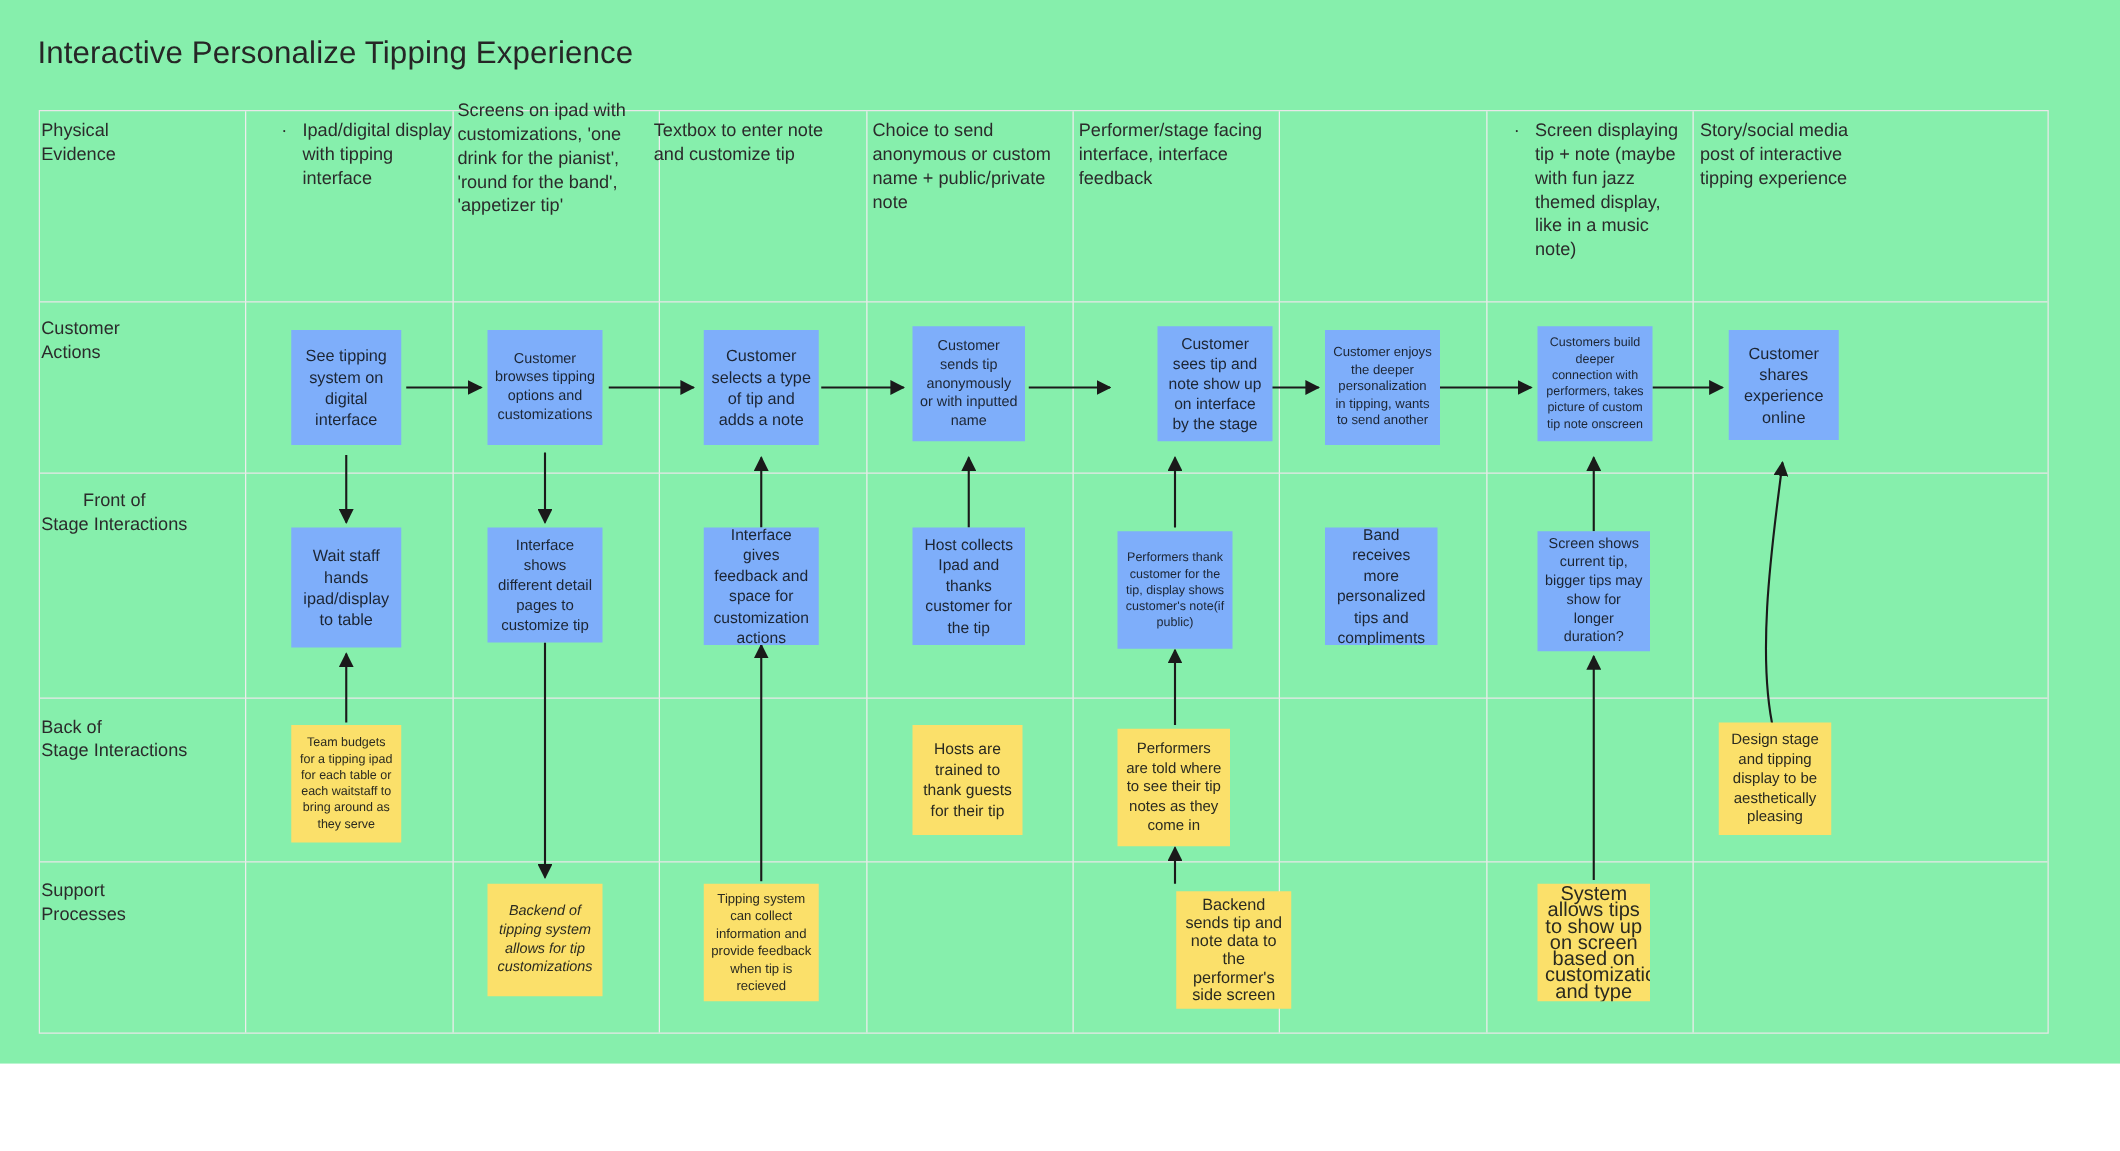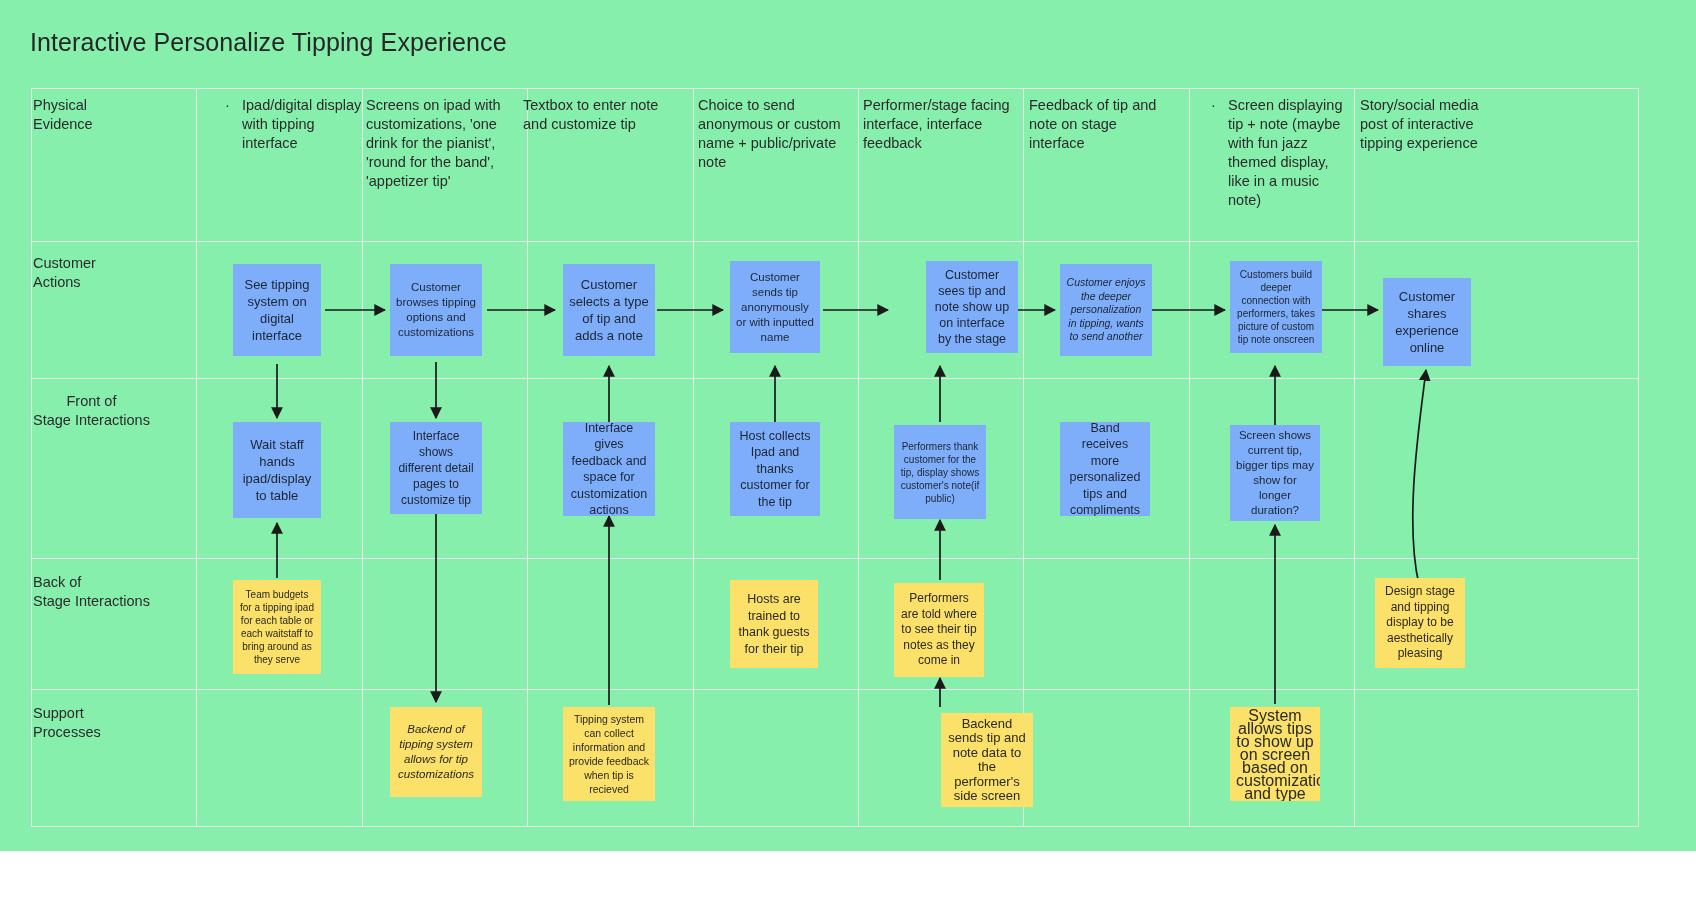--- a/index.html
+++ b/index.html
@@ -132,25 +132,24 @@
 Stage Interactions</div>
   <div class="rowlabel" style="left:33px; top:573px;">Back of
 Stage Interactions</div>
   <div class="rowlabel" style="left:33px; top:704px;">Support
 Processes</div>
 
   <div class="pe-cell" style="left:242px; top:96px; width:120px;">
     <span class="pe-bullet" style="left:-17px;">·</span>
     <span>Ipad/digital display with tipping interface</span>
   </div>
-  <div class="pe-cell" style="left:366px; top:96px; width:152px;">Screens on ipad with customizations, 'one drink for the pianist', 'round for the band', 'appetizer tip'</div>
+  <div class="pe-cell" style="left:366px; top:80px; width:152px;">Screens on ipad with customizations, 'one drink for the pianist', 'round for the band', 'appetizer tip'</div>
   <div class="pe-cell" style="left:523px; top:96px; width:152px;">Textbox to enter note and customize tip</div>
   <div class="pe-cell" style="left:698px; top:96px; width:145px;">Choice to send anonymous or custom name + public/private note</div>
   <div class="pe-cell" style="left:863px; top:96px; width:150px;">Performer/stage facing interface, interface feedback</div>
-  <div class="pe-cell" style="left:1029px; top:96px; width:140px;">Feedback of tip and note on stage interface</div>
   <div class="pe-cell" style="left:1228px; top:96px; width:122px;">
     <span class="pe-bullet" style="left:-17px;">·</span>
     <span>Screen displaying tip + note (maybe with fun jazz themed display, like in a music note)</span>
   </div>
   <div class="pe-cell" style="left:1360px; top:96px; width:140px;">Story/social media post of interactive tipping experience</div>
 
   <svg class="conn">
     <defs>
       <marker id="arrow" viewBox="0 0 10 10" refX="9" refY="5" markerWidth="7" markerHeight="7" orient="auto-start-reverse">
         <path d="M 0 0 L 10 5 L 0 10 z" fill="#1a1a1a"></path>
@@ -198,27 +197,27 @@
     </div>
   <div class="note blue" style="left:563px; top:264px; width:92px; height:92px; font-size:13px; line-height:17px;">
       <span>Customer selects a type of tip and adds a note</span>
     </div>
   <div class="note blue" style="left:730px; top:261px; width:90px; height:92px; font-size:11.5px; line-height:15px;">
       <span>Customer sends tip anonymously or with inputted name</span>
     </div>
   <div class="note blue" style="left:894px; top:261px; width:92px; height:92px; font-size:12.5px; line-height:16px;margin-left:32px;">
       <span>Customer sees tip and note show up on interface by the stage</span>
     </div>
-  <div class="note blue" style="left:1060px; top:264px; width:92px; height:92px; font-size:10.5px; line-height:13.5px;font-style:italic;">
+  <div class="note blue" style="left:1060px; top:264px; width:92px; height:92px; font-size:10.5px; line-height:13.5px;">
       <span>Customer enjoys the deeper personalization in tipping, wants to send another</span>
     </div>
   <div class="note blue" style="left:1230px; top:261px; width:92px; height:92px; font-size:10px; line-height:13px;">
       <span>Customers build deeper connection with performers, takes picture of custom tip note onscreen</span>
     </div>
-  <div class="note blue" style="left:1383px; top:264px; width:88px; height:88px; font-size:13px; line-height:17px;margin-top:14px;">
+  <div class="note blue" style="left:1383px; top:264px; width:88px; height:88px; font-size:13px; line-height:17px;">
       <span>Customer shares experience online</span>
     </div>
 
   <div class="note blue" style="left:233px; top:422px; width:88px; height:96px; font-size:13px; line-height:17px;">
       <span>Wait staff hands ipad/display to table</span>
     </div>
   <div class="note blue" style="left:390px; top:422px; width:92px; height:92px; font-size:12px; line-height:16px;">
       <span>Interface shows different detail pages to customize tip</span>
     </div>
   <div class="note blue" style="left:563px; top:422px; width:92px; height:94px; font-size:12.5px; line-height:16.5px;">

